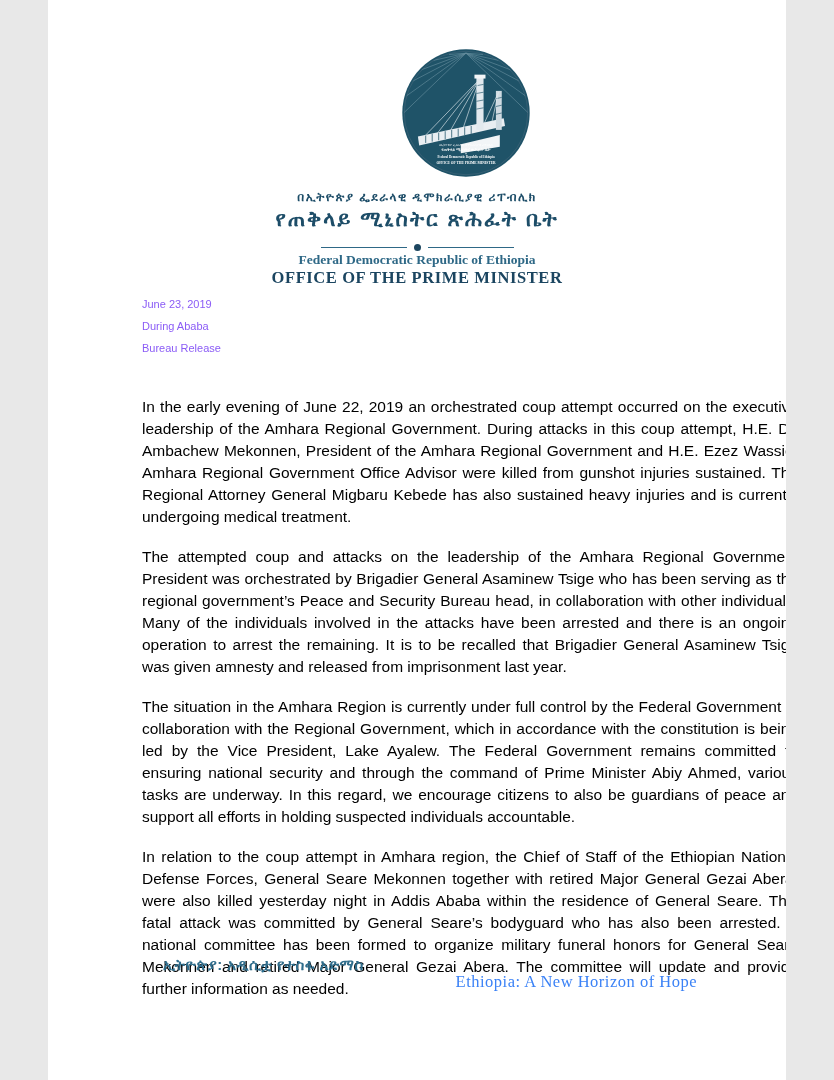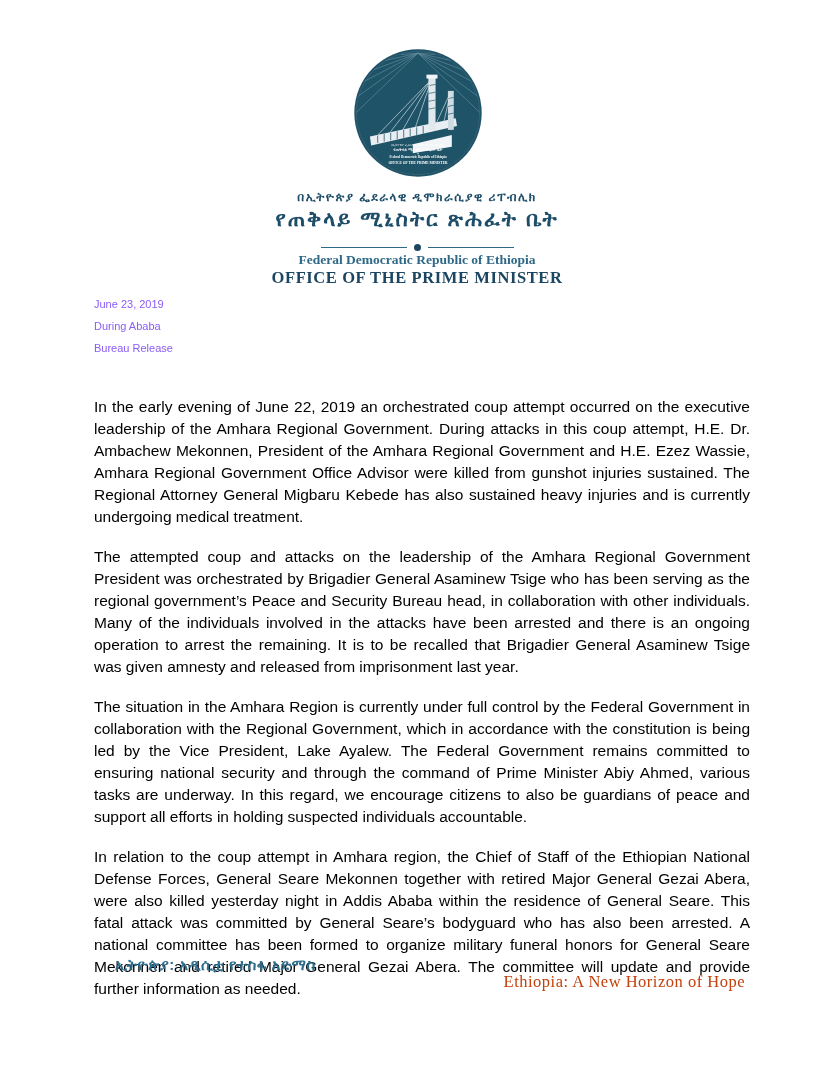--- a/index.html
+++ b/index.html
@@ -1,19 +1,19 @@
 <!DOCTYPE html>
 <html><head>
 <meta charset="utf-8">
 <style>
   * { margin: 0; padding: 0; box-sizing: border-box; }
   html, body { background: #e8e8e8; }
   .page {
     position: relative;
-    width: 834px;
+    width: 738px;
     height: 1080px;
     margin: 0 auto;
     background: #ffffff;
     font-family: "Liberation Sans", sans-serif;
     overflow: hidden;
   }
   
   .seal {
     position: absolute;
     left: 353px;
@@ -90,21 +90,21 @@
     font-weight: bold;
     color: #2f6d8c;
     letter-spacing: 0.5px;
   }
   .footer-english {
     position: absolute;
     right: 89px;
     top: 972px;
     font-family: "Liberation Serif", serif;
     font-size: 16.5px;
-    color: #c2410c;
+    color: #3b82f6;
     letter-spacing: 0.5px;
   }
 </style>
 </head>
 <body>
 
 <div class="page">
 
   <svg class="seal" viewBox="0 0 200 200" aria-hidden="true">
     <defs>

